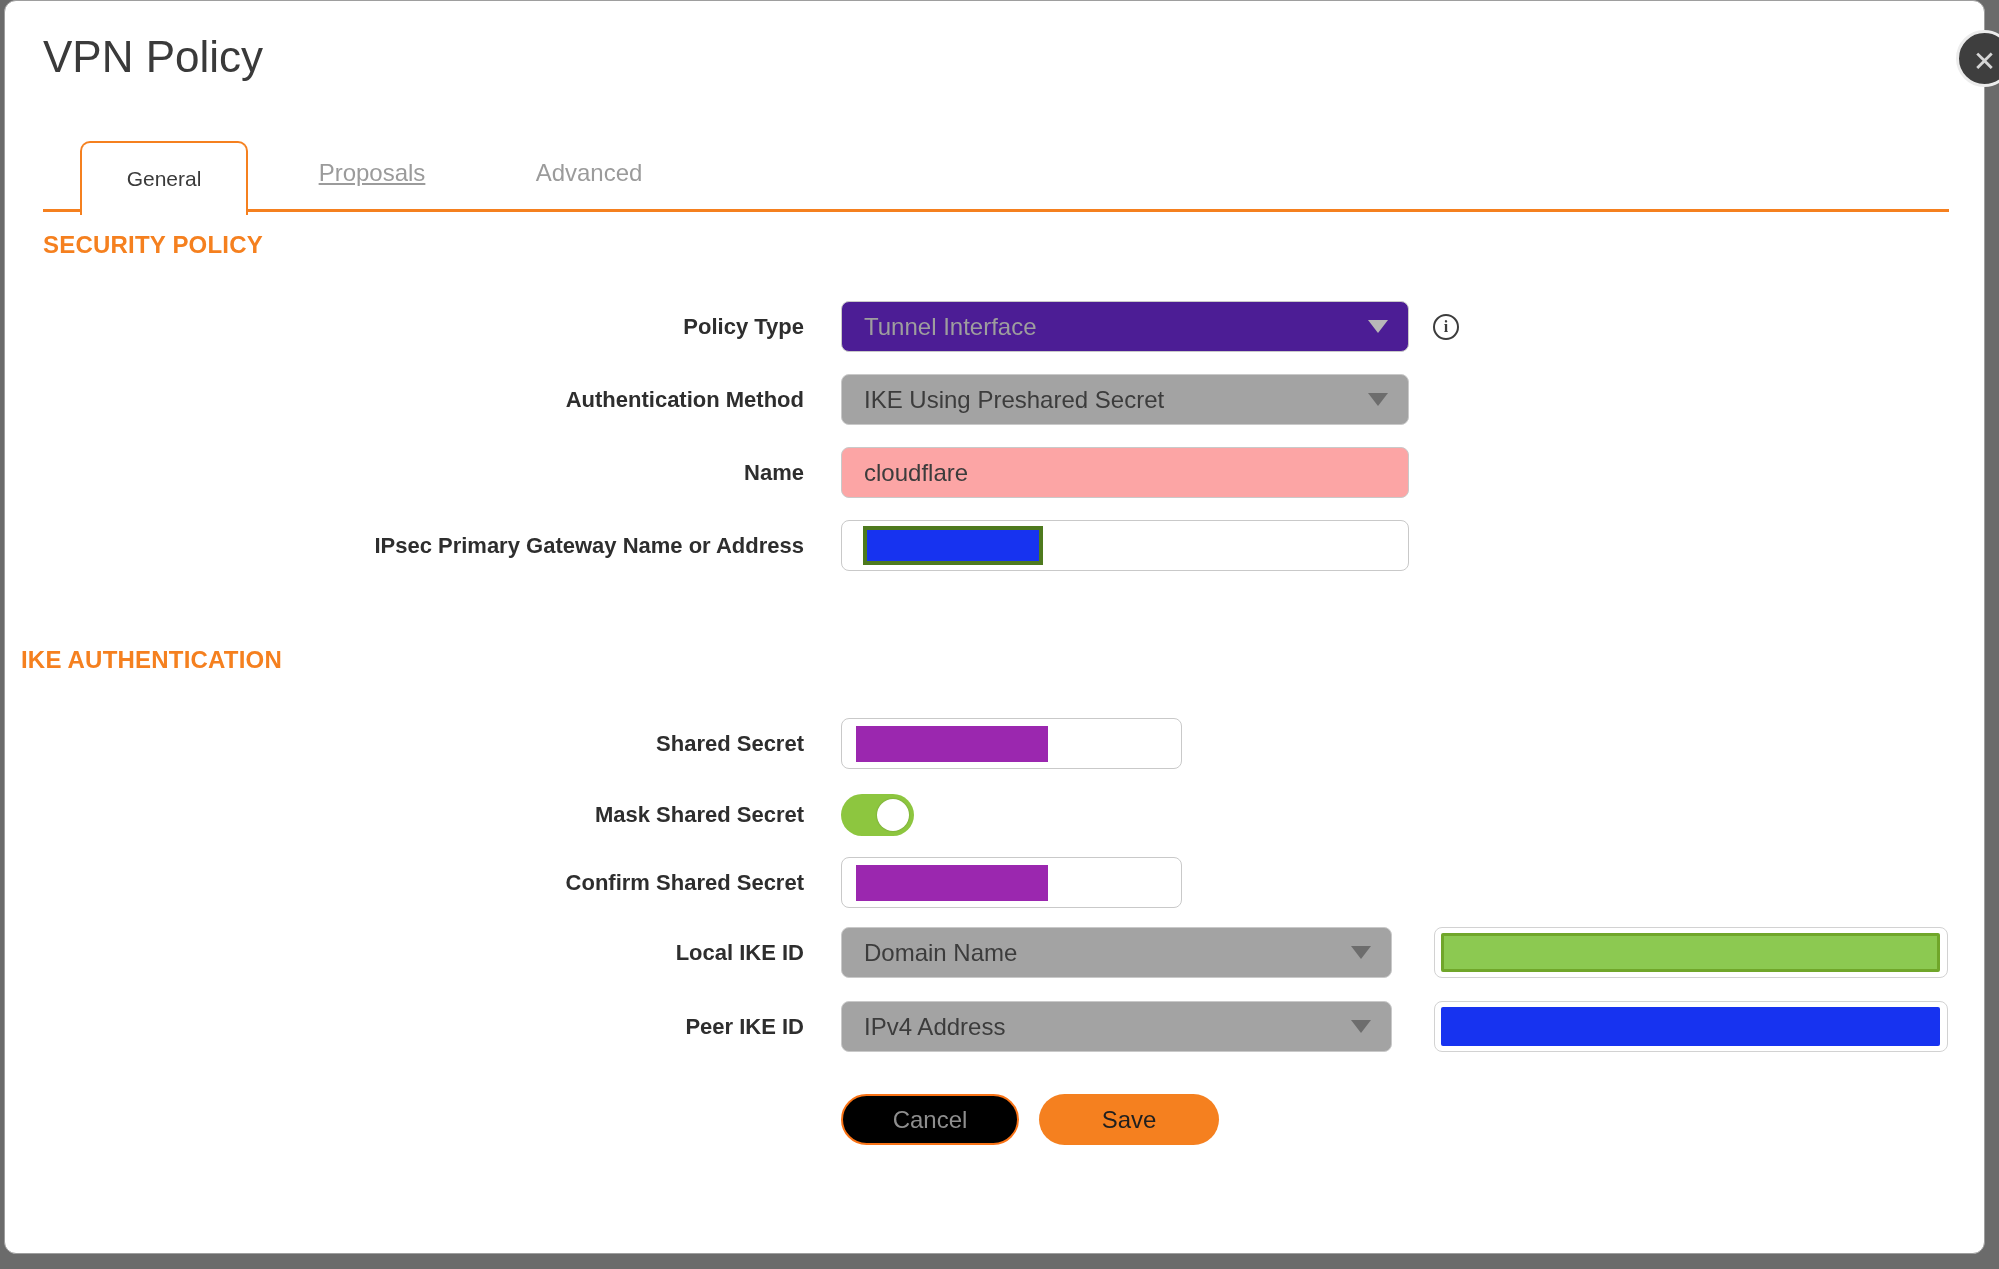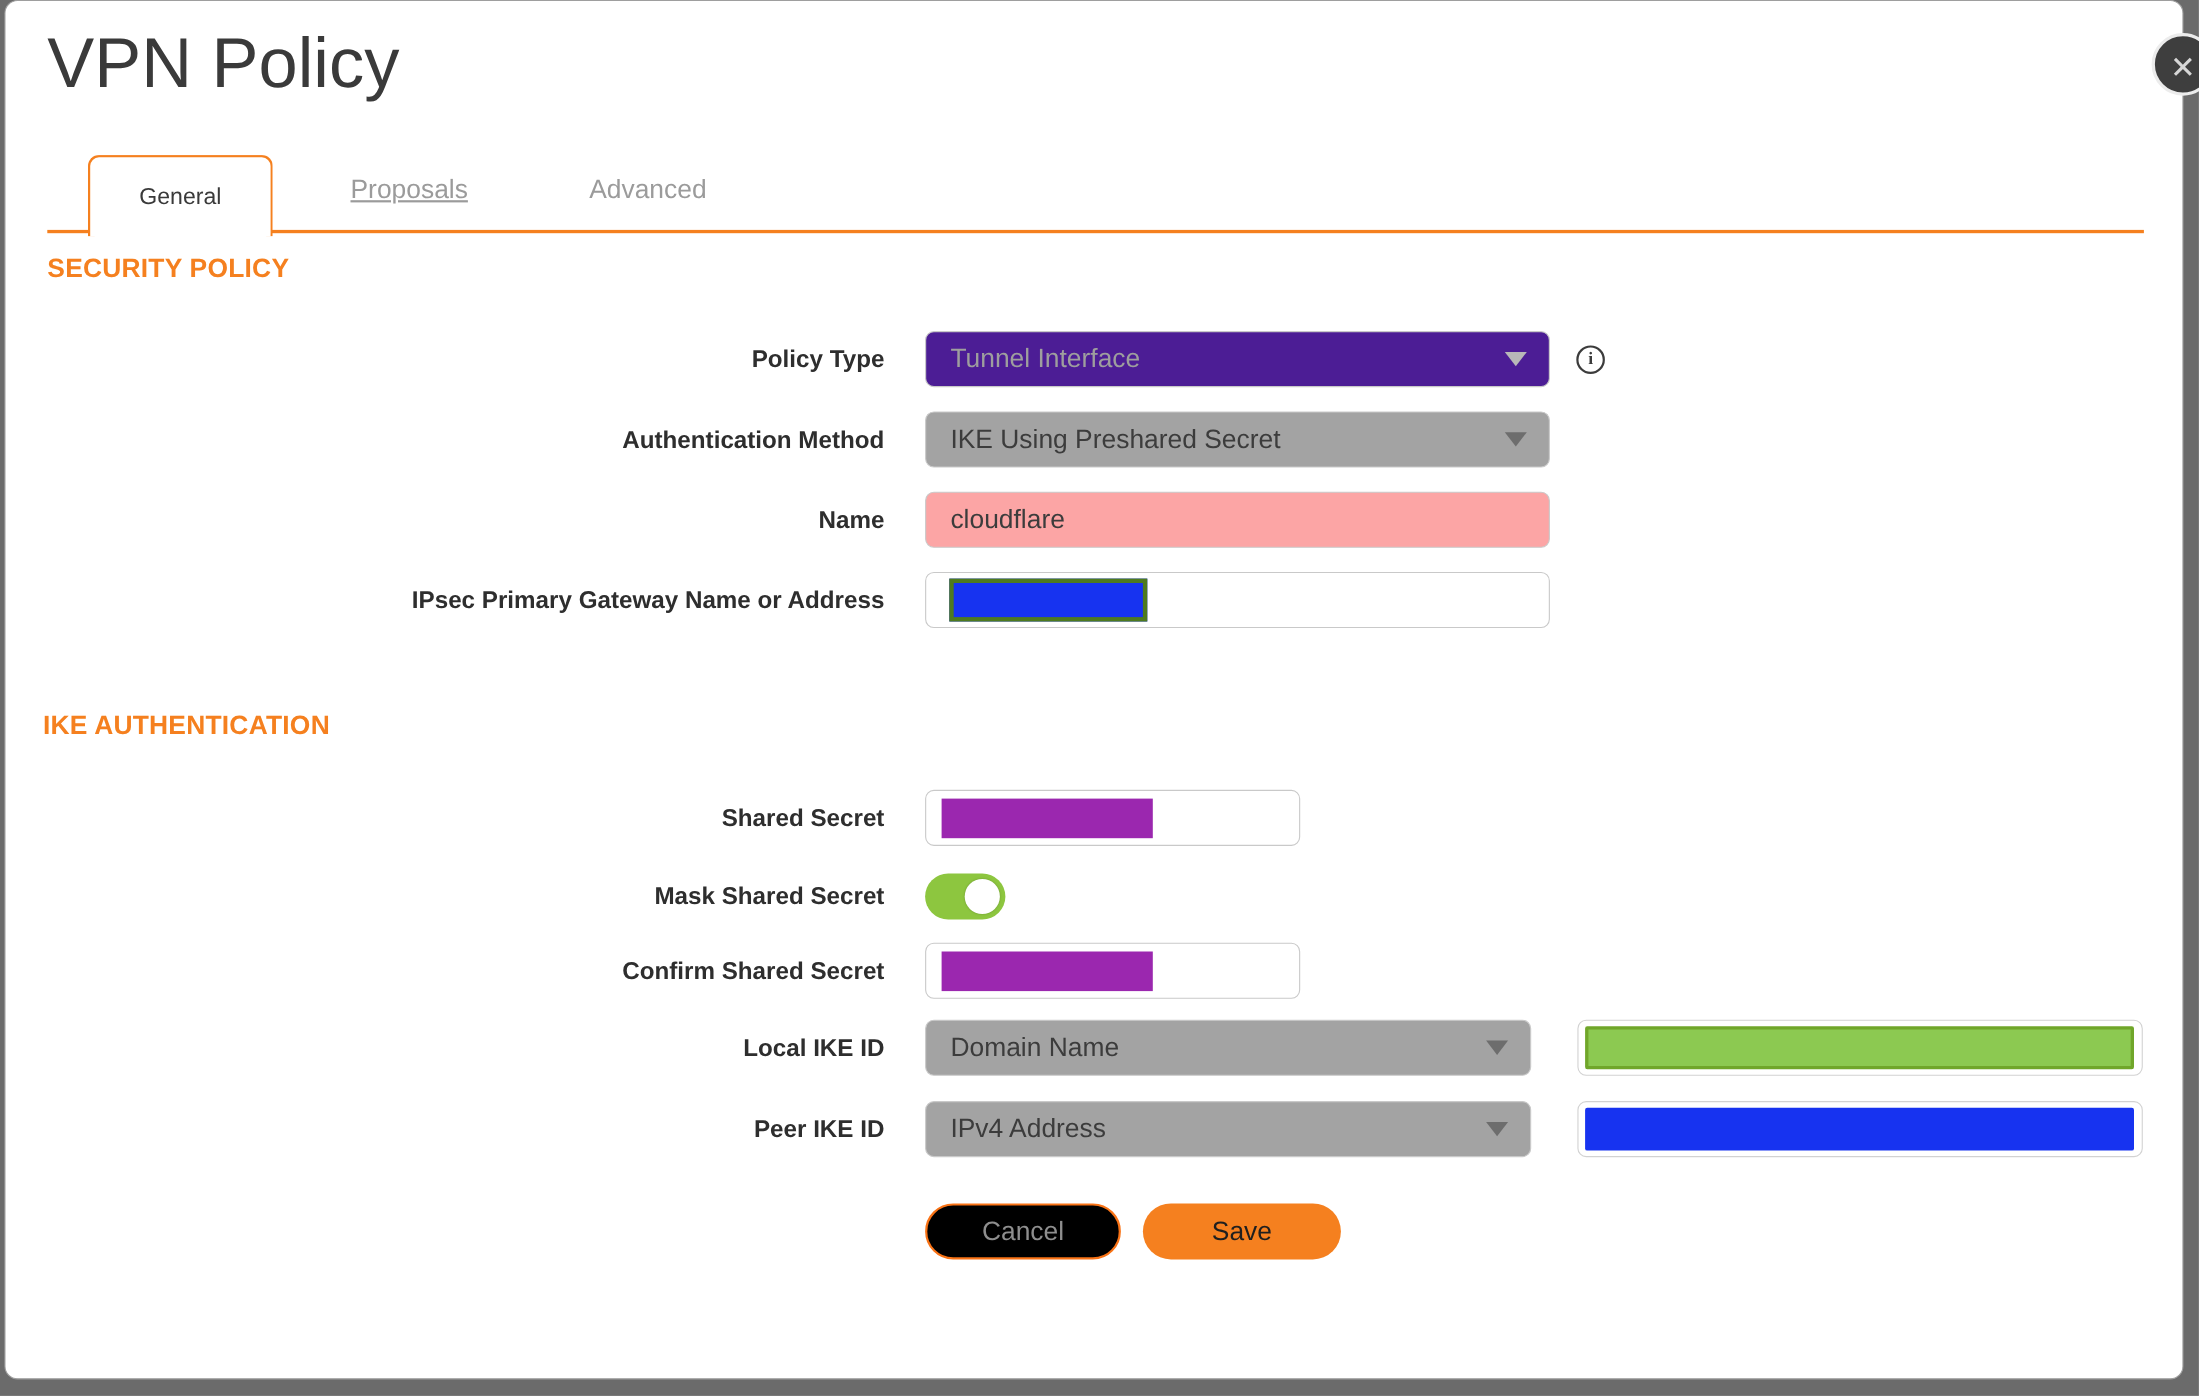--- a/index.html
+++ b/index.html
@@ -17,21 +17,21 @@
     border-radius:12px;box-sizing:border-box;
     overflow:hidden;
   }
   .close-btn{
     position:absolute;left:1956px;top:30px;width:57px;height:57px;
     border-radius:50%;background:#3E3E3E;border:3px solid #ECECEC;
     color:#D6D6D6;font-size:28px;line-height:57px;text-align:center;
     box-sizing:border-box;z-index:20;cursor:pointer;
   }
   .title{
-    margin:24px 0 0 38px;font-size:64px;line-height:64px;
+    margin:24px 0 0 38px;font-size:44px;line-height:64px;
     font-weight:400;color:#3a3a3a;
   }
   
   .tab-bar{
     position:relative;margin:51px 0 0 38px;width:1906px;height:69px;
     border-bottom:3px solid var(--accent-orange,#F5801F);
   }
   .tab-active{
     position:absolute;left:37px;top:1px;width:168px;height:74px;
     background:#fff;border:2px solid var(--accent-orange,#F5801F);border-bottom:none;
@@ -43,21 +43,21 @@
     position:absolute;top:0;height:66px;display:flex;align-items:center;
     justify-content:center;font-size:24px;color:#9b9b9b;cursor:pointer;
   }
   .tab-proposals{left:272px;width:114px;text-decoration:underline;}
   .tab-advanced{left:486px;width:120px;}
   
   .section-title{
     margin:19px 0 42px 38px;font-size:24px;line-height:28px;font-weight:700;
     color:var(--accent-orange,#F5801F);letter-spacing:.2px;
   }
-  .section-title.second{margin:75px 0 44px 34px;}
+  .section-title.second{margin:75px 0 44px 16px;}
   
   .row{display:flex;align-items:center;margin-left:38px;height:51px;}
   .lbl{width:761px;text-align:right;font-weight:700;font-size:22px;color:#2e2e2e;flex:none;}
   .ctl{margin-left:37px;position:relative;}
   .mb22{margin-bottom:22px;} .mb25{margin-bottom:25px;} .mb21{margin-bottom:21px;}
   .mb19{margin-bottom:19px;} .mb23{margin-bottom:23px;} .mb42{margin-bottom:42px;}
   
   .select{
     width:568px;height:51px;border:1.5px solid #c9c9c9;border-radius:8px;
     box-sizing:border-box;display:flex;align-items:center;justify-content:space-between;

